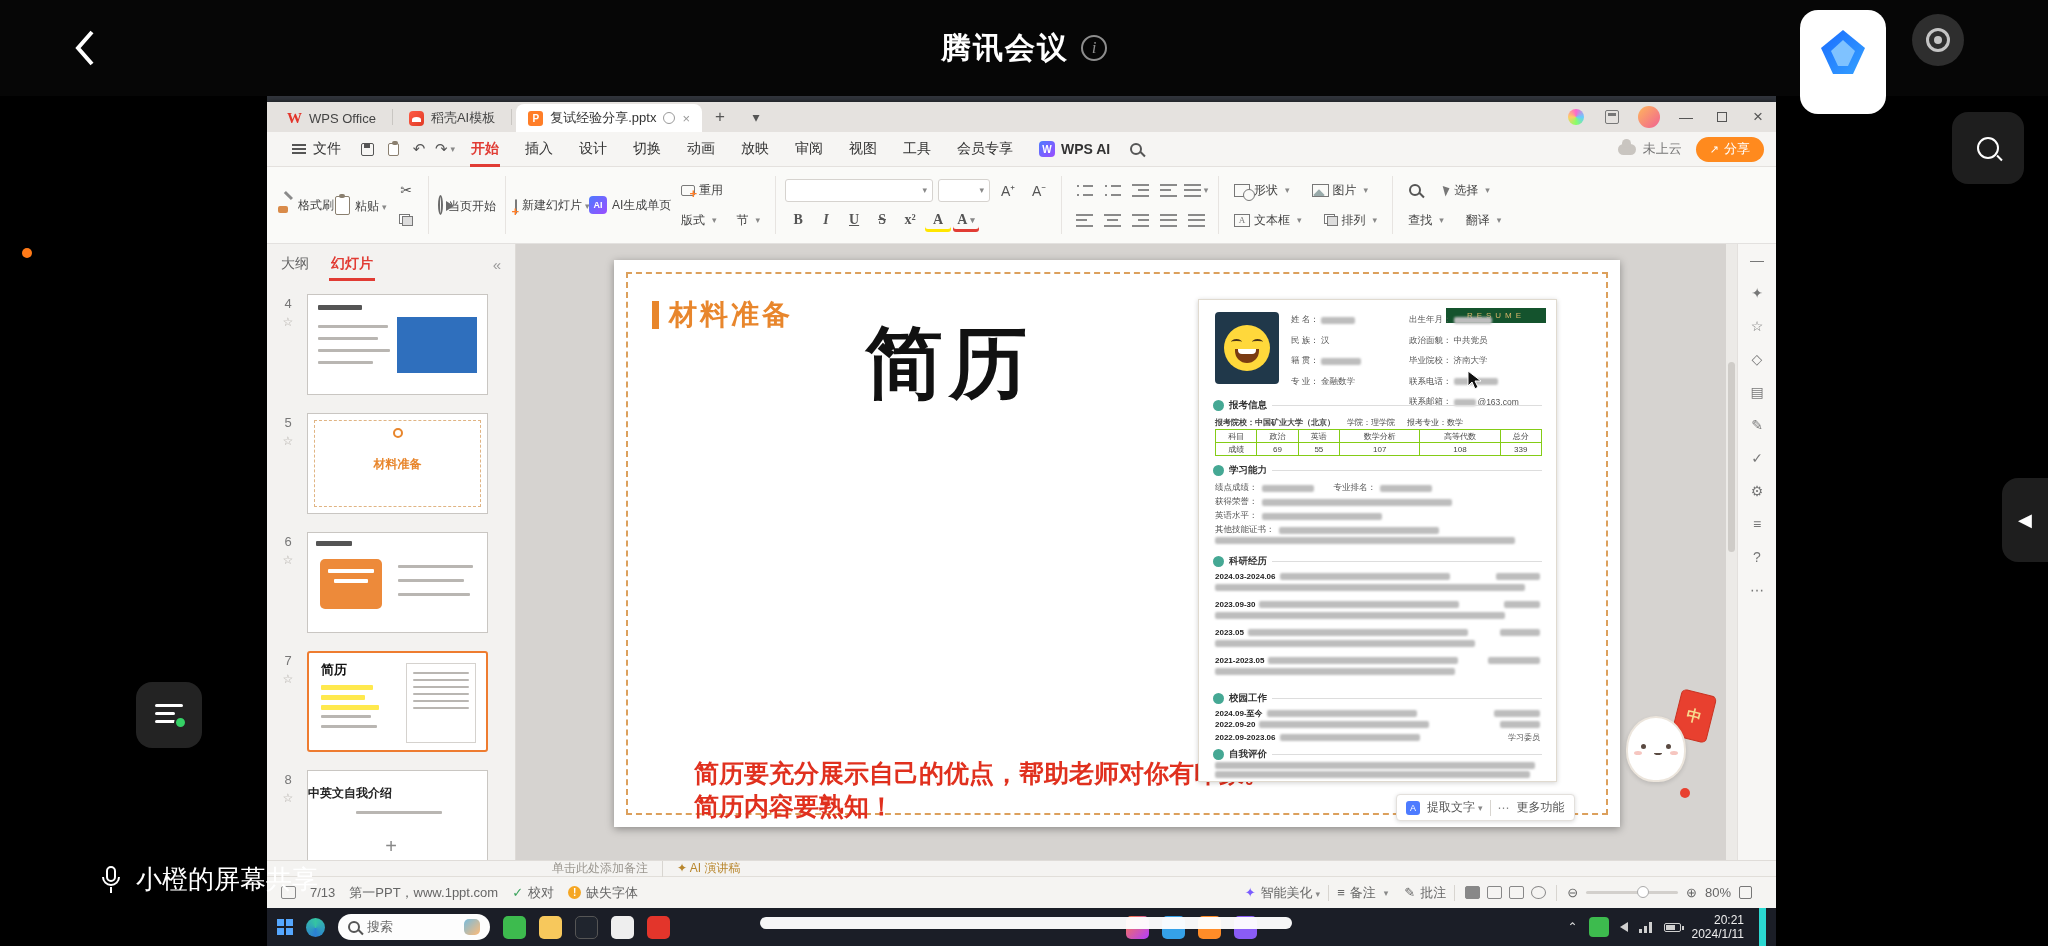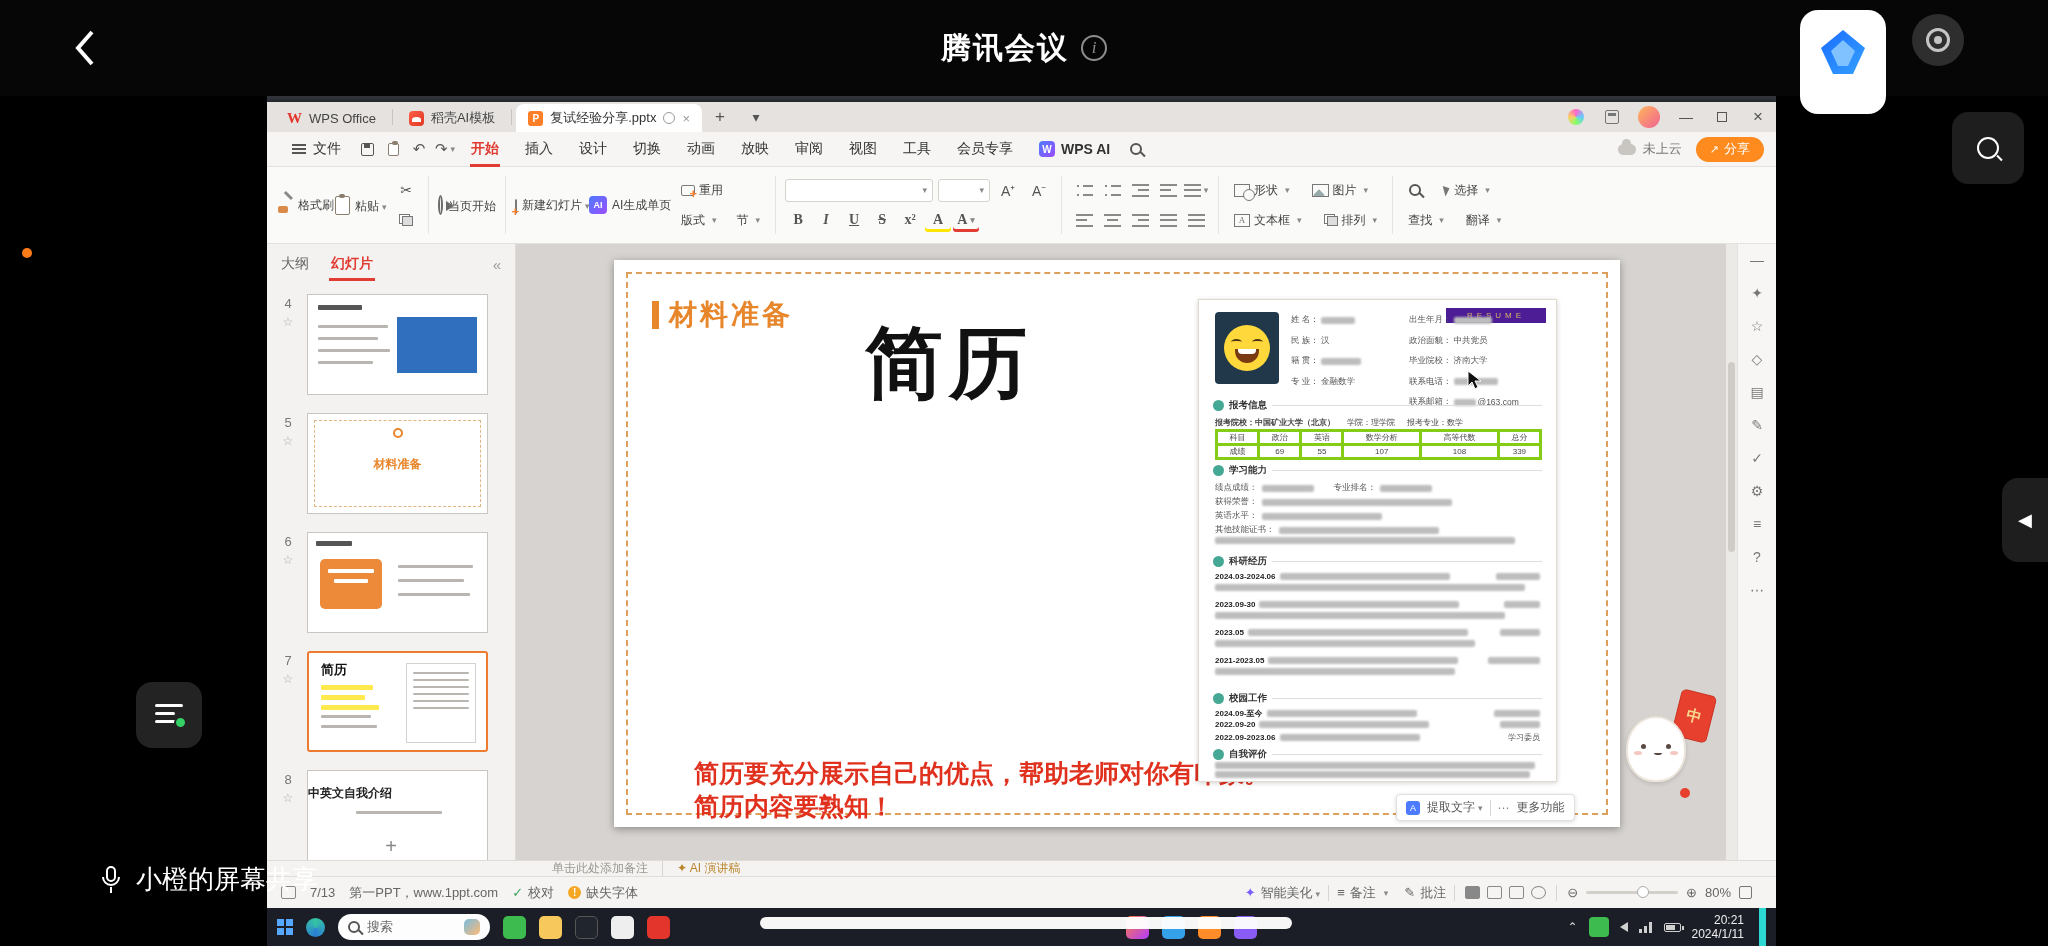--- a/index.html
+++ b/index.html
@@ -148,36 +148,36 @@
   .sl-header .txt{font-family:"DejaVu Serif",serif;font-weight:bold;color:var(--slide-orange);font-size:28px;letter-spacing:3px;}
   .sl-title{left:160px;top:52px;width:350px;text-align:center;font-family:"DejaVu Serif",serif;
     font-weight:bold;color:#111;font-size:78px;letter-spacing:6px;}
   .sl-list{left:106px;top:172px;width:455px;font-family:"DejaVu Serif",serif;font-size:27px;color:#111;line-height:45px;}
   .hl{background:var(--hl);padding:1px 2px;}
   .sl-note{left:80px;top:497px;width:620px;font-family:"DejaVu Serif",serif;font-weight:bold;color:var(--note-red);
     font-size:25px;line-height:33px;}
   
   .resume{left:584px;top:39px;width:359px;height:483px;background:#fff;border:1px solid #e0dacf;
     box-shadow:0 1px 5px rgba(0,0,0,.18);font-size:8.5px;color:#555;}
-  .badge{right:10px;top:8px;width:100px;height:15px;background:#4c1d95;color:#d8b56a;font-size:8px;
+  .badge{right:10px;top:8px;width:100px;height:15px;background:#14532d;color:#d8b56a;font-size:8px;
     letter-spacing:4px;display:flex;align-items:center;justify-content:center;}
   .photo{left:16px;top:12px;width:64px;height:72px;background:#20384a;border-radius:4px;
     display:flex;align-items:center;justify-content:center;}
   .face{width:46px;height:46px;border-radius:50%;background:#ffd83b;position:relative;}
   .face .e{position:absolute;top:14px;width:11px;height:6px;border-top:2.5px solid #4a3318;border-radius:50%;}
   .face .m{position:absolute;left:11px;top:24px;width:24px;height:14px;background:#7a3b12;border-radius:0 0 12px 12px;}
   .face .m::after{content:"";position:absolute;left:3px;top:0;width:18px;height:5px;background:#fff;border-radius:0 0 4px 4px;}
   .bb{display:inline-block;height:7px;background:#bdbdbd;border-radius:2px;filter:blur(1.3px);vertical-align:middle;}
   .ir{white-space:nowrap;margin-bottom:8.5px;display:flex;align-items:center;gap:2px;}
   .sec{display:flex;align-items:center;gap:5px;position:absolute;left:14px;right:14px;}
   .sec .dot{width:11px;height:11px;border-radius:50%;background:var(--teal);flex:none;}
   .sec .st{font-size:9.5px;font-weight:bold;color:#333;white-space:nowrap;}
   .sec .line{flex:1;height:1px;background:#ddd;}
   .rtable{position:absolute;left:16px;width:327px;border-collapse:collapse;font-size:8px;color:#444;}
-  .rtable td,.rtable th{border:3px solid #84cc16;height:13px;text-align:center;font-weight:normal;}
+  .rtable td,.rtable th{border:1px solid #84cc16;height:13px;text-align:center;font-weight:normal;}
   .rrow{position:absolute;left:16px;right:16px;display:flex;align-items:center;gap:4px;}
   .rdate{font-weight:bold;color:#222;white-space:nowrap;font-size:8px;}
   
   .cursor{position:absolute;z-index:9;}
   
   .extract{left:880px;top:550px;height:27px;background:#fff;border:1px solid #e3e0dc;border-radius:4px;
     box-shadow:0 1px 4px rgba(0,0,0,.15);display:flex;align-items:center;padding:0 9px;gap:7px;font-size:12px;color:#555;}
   .a-ic{width:14px;height:14px;border-radius:3px;background:#4d7bff;color:#fff;font-size:9px;display:flex;align-items:center;justify-content:center;}
   .mascot{left:1104px;top:440px;width:110px;height:135px;z-index:6;}
   .m-body{position:absolute;left:6px;top:32px;width:60px;height:66px;background:#fff;border:2px solid #ece5dc;

